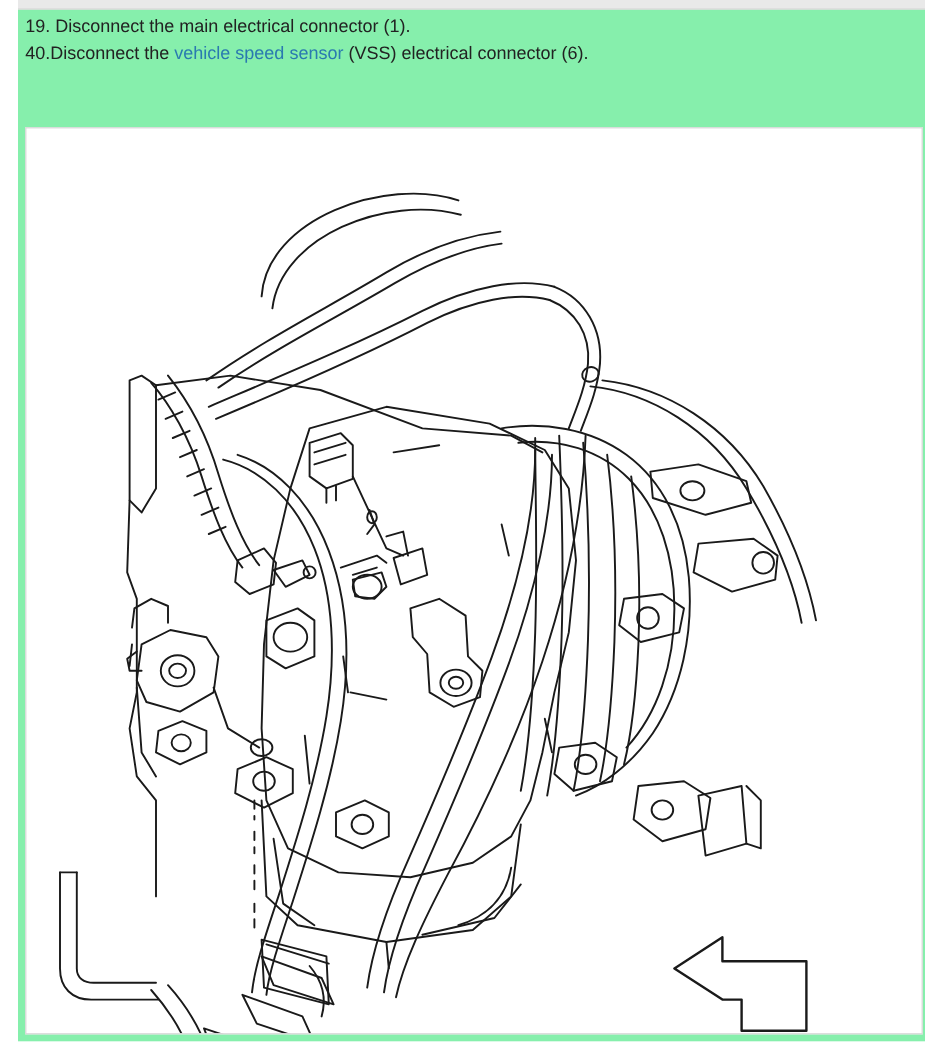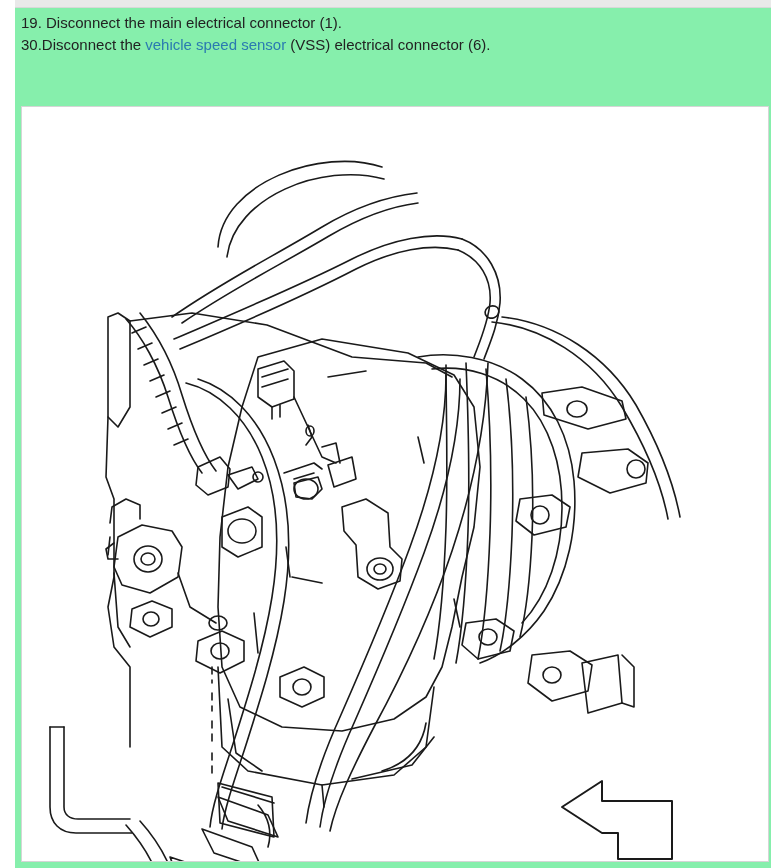--- a/index.html
+++ b/index.html
@@ -74,21 +74,21 @@
 <div id="page">
 
   <div class="topbar"></div>
 
   <div class="steps">
     <div class="step">
       <span class="num">19.</span>
       <span>Disconnect the main electrical connector (1).</span>
     </div>
     <div class="step">
-      <span class="num">30.</span><span>Disconnect the </span><a class="link" href="#">vehicle speed sensor</a><span> (VSS) electrical connector (6).</span>
+      <span class="num">40.</span><span>Disconnect the </span><a class="link" href="#">vehicle speed sensor</a><span> (VSS) electrical connector (6).</span>
     </div>
   </div>
 
   <div class="figure-box">
     <svg class="figure-svg" width="746" height="754" viewBox="0 0 746 754">
       <g fill="none" stroke="#1a1a1a" stroke-width="1.6" stroke-linecap="round" stroke-linejoin="round">
 
         <path d="M196 140 C 200 75, 300 40, 360 60"></path>
         <path d="M205 150 C 212 90, 300 55, 362 72"></path>
 

